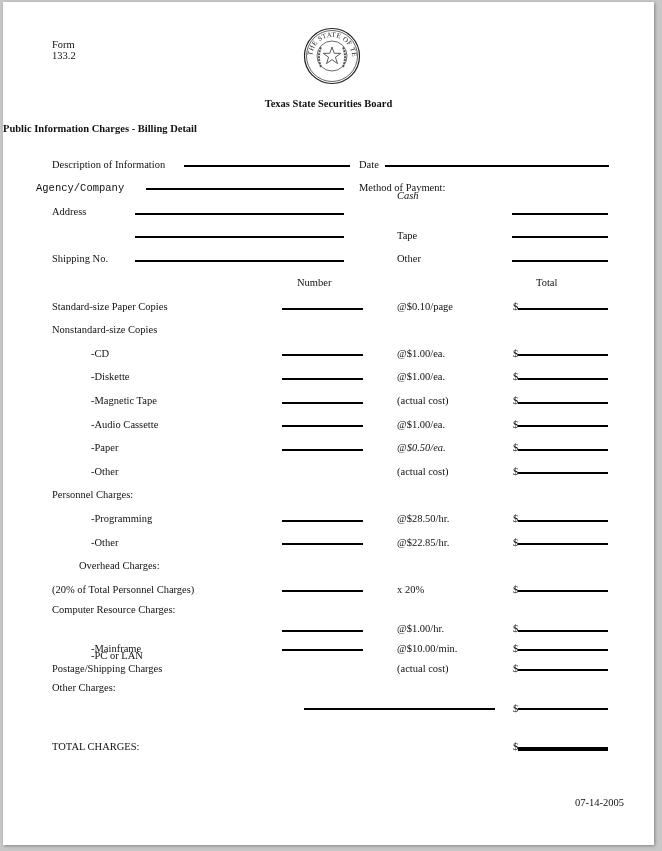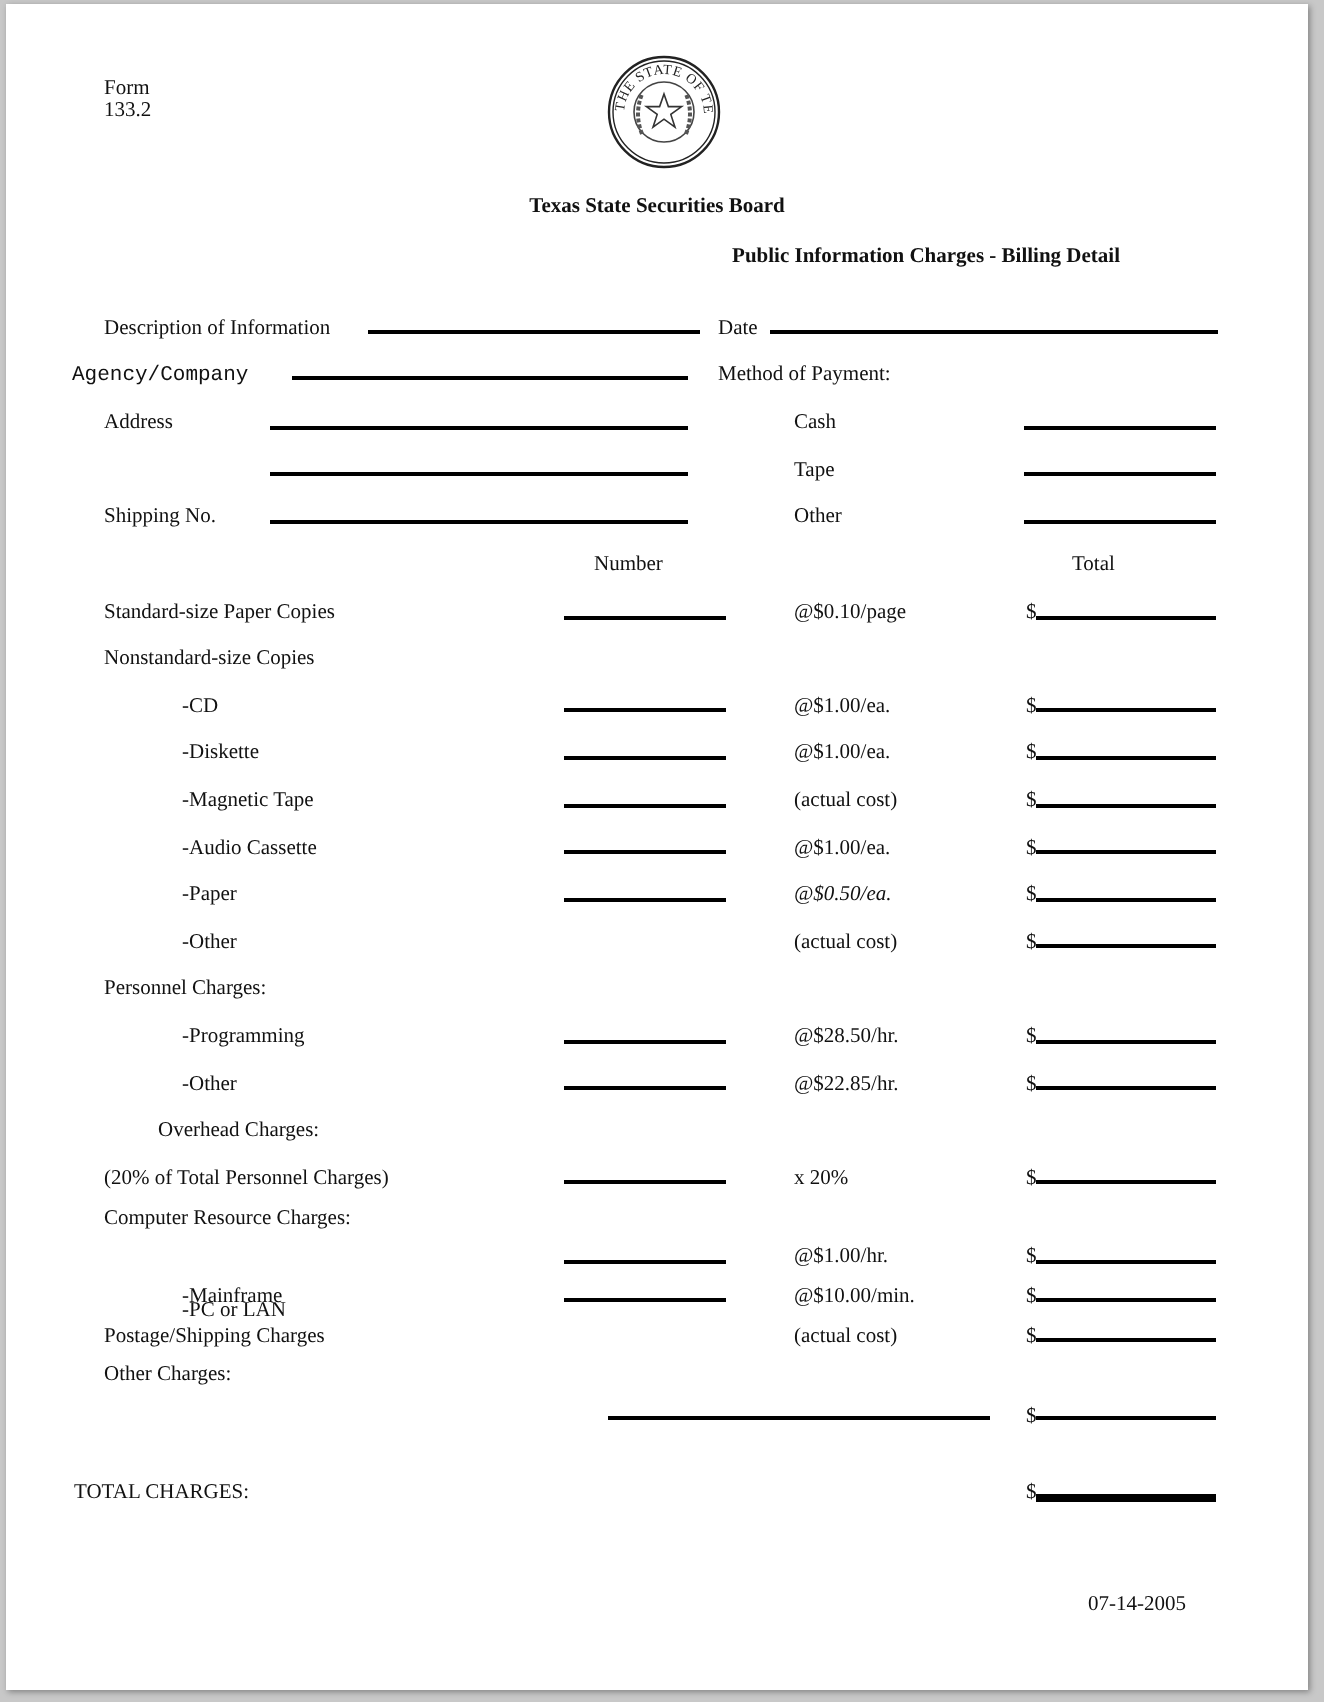--- a/index.html
+++ b/index.html
@@ -38,41 +38,41 @@
     <circle cx="29" cy="29" r="15" fill="none" stroke="#444" stroke-width="0.8"></circle>
     <text font-size="7" font-family="Liberation Serif, serif" fill="#222" letter-spacing="0.3">
       <textPath href="#sealArc" startOffset="2%">THE STATE OF TEXAS</textPath>
     </text>
     <path d="M18 40 Q14 30 18 20" fill="none" stroke="#555" stroke-width="2" stroke-dasharray="2 1"></path>
     <path d="M40 40 Q44 30 40 20" fill="none" stroke="#555" stroke-width="2" stroke-dasharray="2 1"></path>
     <polygon points="29,20 31.2,26.3 37.8,26.3 32.4,30.2 34.5,36.6 29,32.6 23.5,36.6 25.6,30.2 20.2,26.3 26.8,26.3" fill="none" stroke="#333" stroke-width="0.8"></polygon>
   </svg>
 
   <div class="t b" style="left:0;width:651px;text-align:center;top:96px;">Texas State Securities Board</div>
-  <div class="t b" style="left:0;width:520px;text-align:right;top:121px;margin-left:37px;">Public Information Charges - Billing Detail</div>
+  <div class="t b" style="left:0;width:520px;text-align:left;top:121px;">Public Information Charges - Billing Detail</div>
 
   <div class="t" style="left:49px;top:157px;">Description of Information</div>
   <div class="ln field" style="left:181px;top:163px;width:166px;"></div>
 
   <div class="t" style="left:33px;top:180px;font-family:Liberation Mono, monospace;">Agency/Company</div>
   <div class="ln field" style="left:143px;top:186px;width:198px;"></div>
 
   <div class="t" style="left:49px;top:204px;">Address</div>
   <div class="ln field" style="left:132px;top:211px;width:209px;"></div>
   <div class="ln field" style="left:132px;top:234px;width:209px;"></div>
 
   <div class="t" style="left:49px;top:251px;">Shipping No.</div>
   <div class="ln field" style="left:132px;top:258px;width:209px;"></div>
 
   <div class="t" style="left:356px;top:157px;">Date</div>
   <div class="ln field" style="left:382px;top:163px;width:224px;"></div>
 
   <div class="t" style="left:356px;top:180px;">Method of Payment:</div>
 
-  <div class="t" style="left:394px;top:204px;">Cash</div>
+  <div class="t" style="left:394px;top:188px;font-style:italic;">Cash</div>
   <div class="ln field" style="left:509px;top:211px;width:96px;"></div>
 
   <div class="t" style="left:394px;top:228px;">Tape</div>
   <div class="ln field" style="left:509px;top:234px;width:96px;"></div>
 
   <div class="t" style="left:394px;top:251px;">Other</div>
   <div class="ln field" style="left:509px;top:258px;width:96px;"></div>
 
   <div class="t" style="left:294px;top:275px;">Number</div>
   <div class="t" style="left:533px;top:275px;">Total</div>
@@ -158,18 +158,18 @@
   <div class="t" style="left:49px;top:661px;">Postage/Shipping Charges</div>
   <div class="t" style="left:394px;top:661px;">(actual cost)</div>
   <div class="t" style="left:510px;top:661px;">$</div>
   <div class="ln field" style="left:515px;top:667px;width:90px;"></div>
 
   <div class="t" style="left:49px;top:680px;">Other Charges:</div>
   <div class="ln field" style="left:301px;top:706px;width:191px;"></div>
   <div class="t" style="left:510px;top:701px;">$</div>
   <div class="ln field" style="left:515px;top:706px;width:90px;"></div>
 
-  <div class="t" style="left:34px;top:739px;">TOTAL CHARGES:</div>
+  <div class="t" style="left:49px;top:739px;">TOTAL CHARGES:</div>
   <div class="t" style="left:510px;top:739px;">$</div>
   <div class="ln thick field" style="left:515px;top:745px;width:90px;"></div>
 
-  <div class="t" style="left:527px;top:795px;padding-left:14px;">07-14-2005</div>
+  <div class="t" style="left:558px;top:795px;padding-left:14px;">07-14-2005</div>
 </div>
 
 </body></html>

